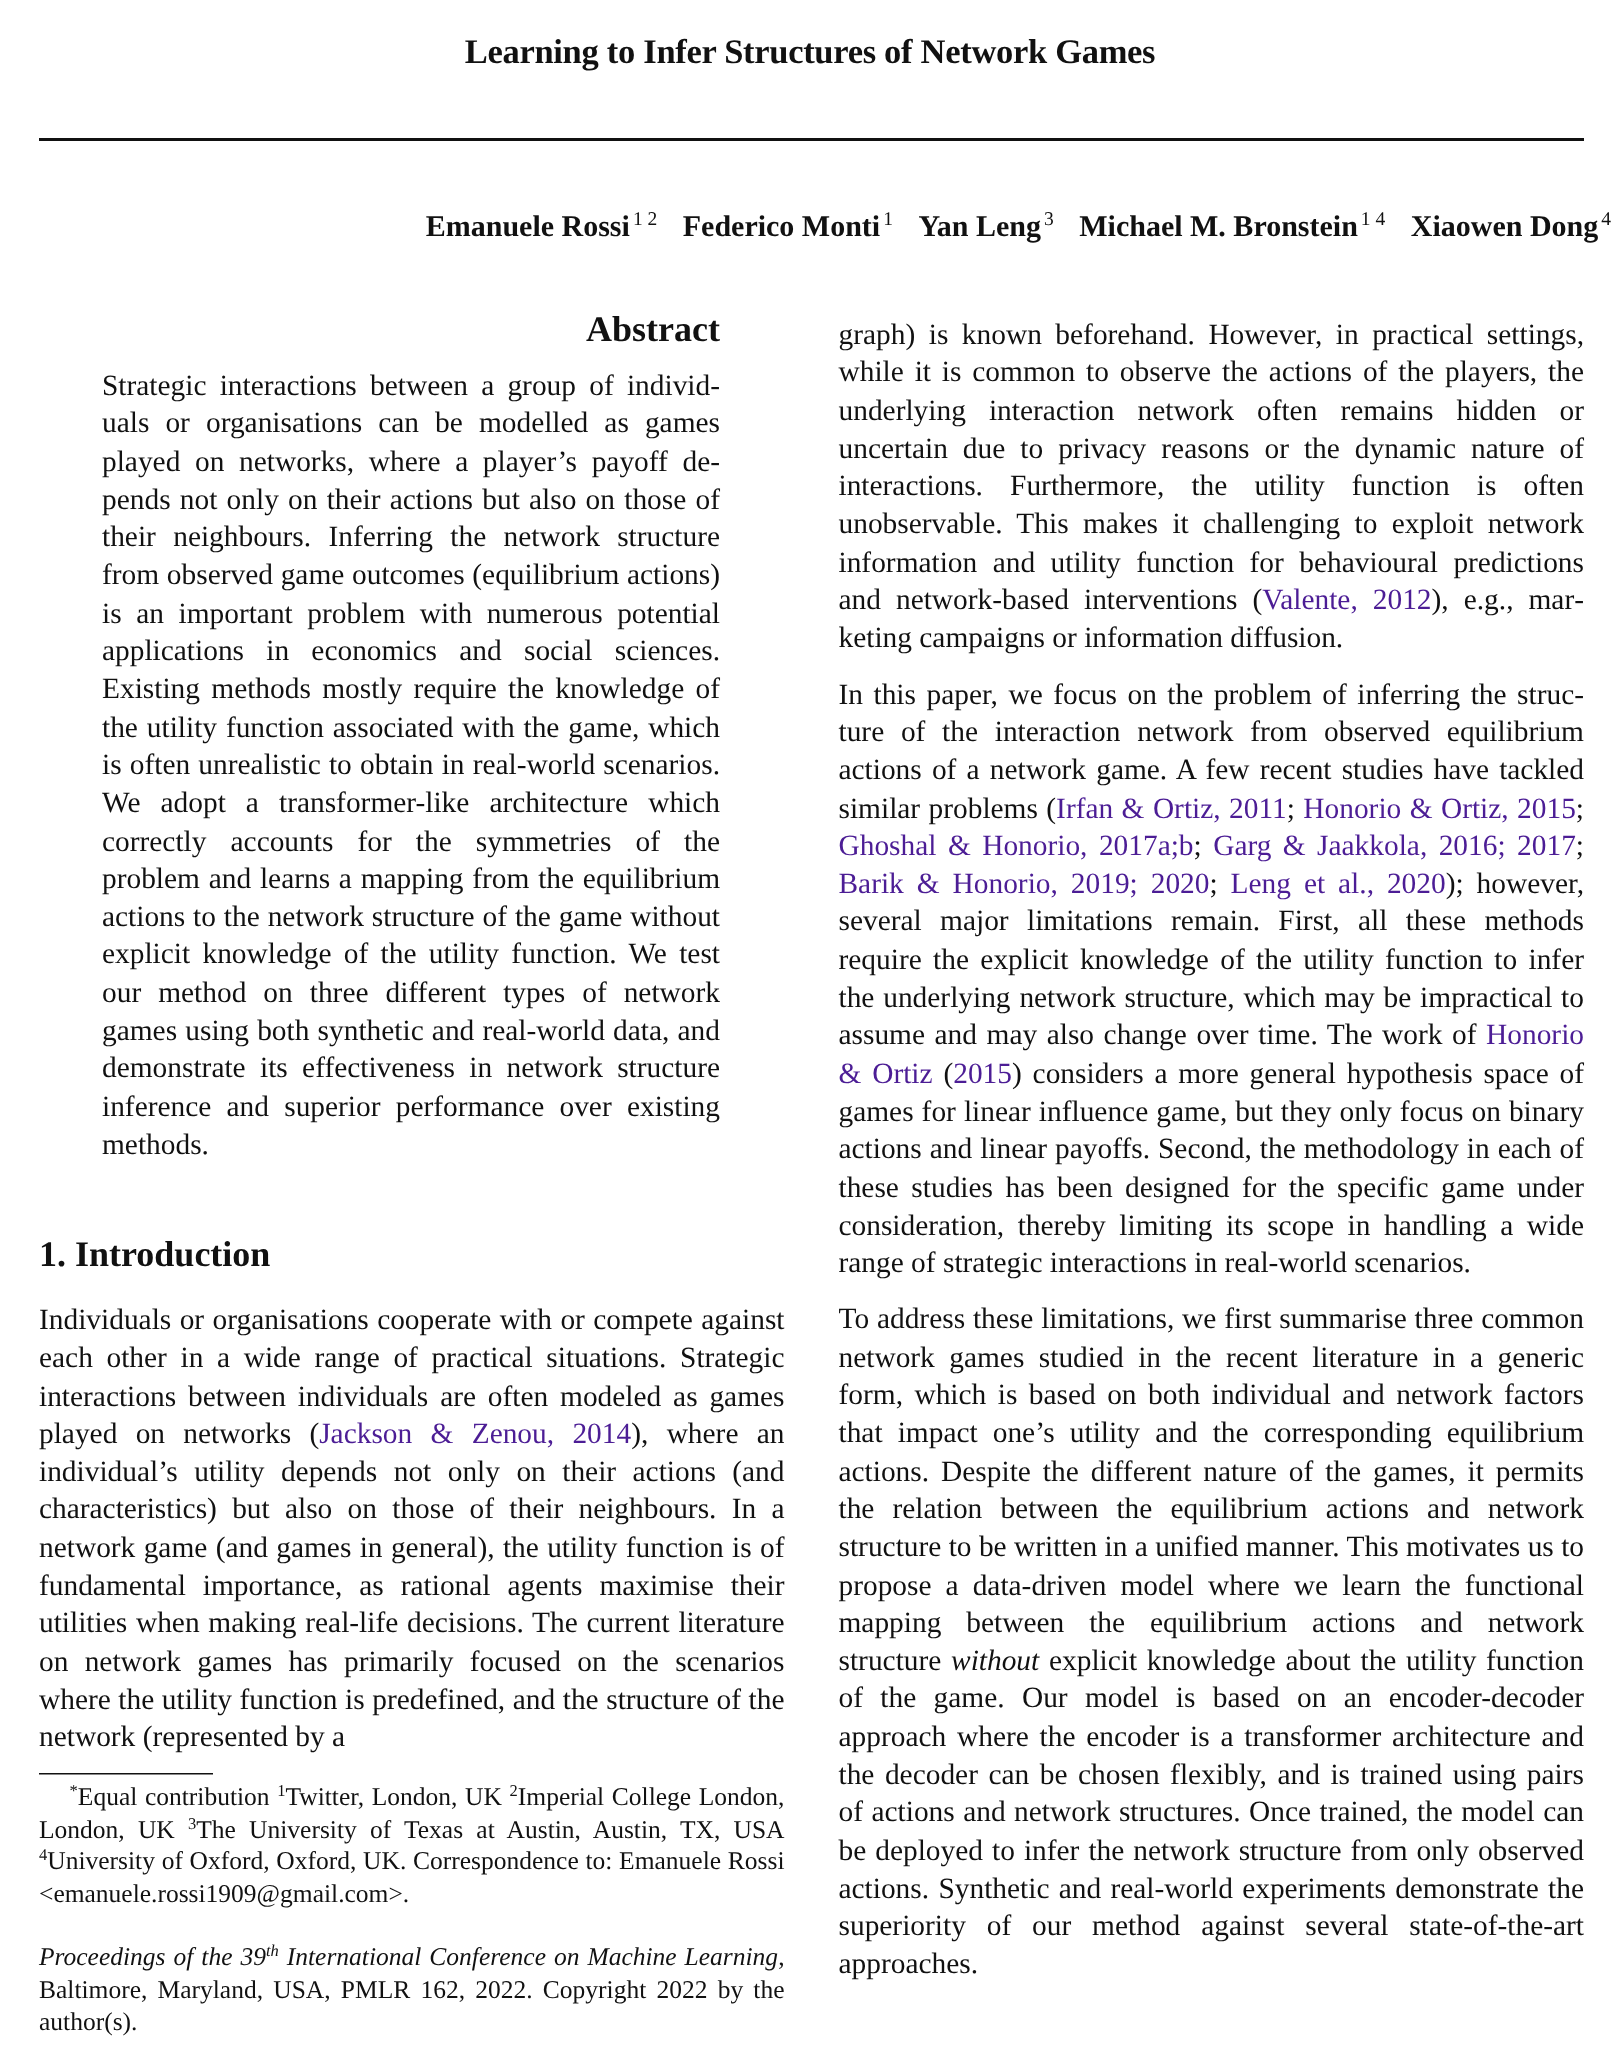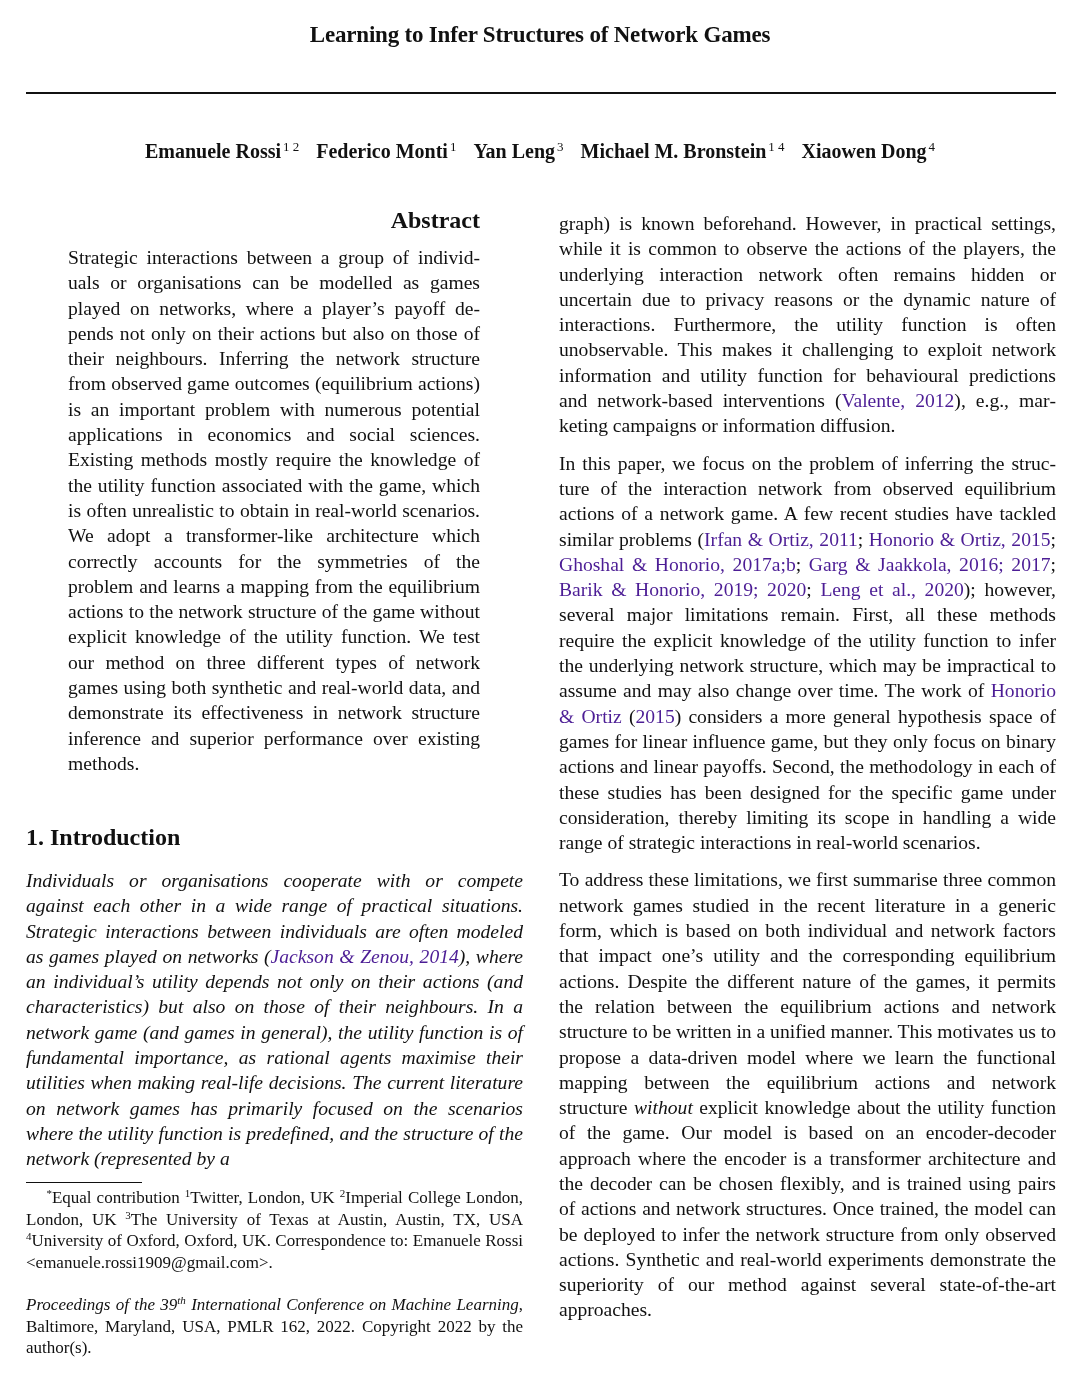--- a/index.html
+++ b/index.html
@@ -8,36 +8,36 @@
     font-family: "Liberation Serif", "DejaVu Serif", serif; color: #111;
   }
   .title {
     position: absolute; left: 0; top: 22px; width: 1080px; text-align: center;
     font-weight: bold; font-size: 23px; letter-spacing: -0.2px;
   }
   .rule {
     position: absolute; left: 26px; top: 92px; width: 1030px; height: 2px; background: #111;
   }
   .authors {
-    position: absolute; left: 0; top: 140px; width: 1080px; text-align: center;
+    position: absolute; left: 0; top: 140px; width: 1080px; text-align: right;
     font-weight: bold; font-size: 20px;
   }
   .authors .author { margin: 0 6px; }
   .authors sup { font-weight: normal; font-size: 13px; vertical-align: 7px; line-height: 0; margin-left: 2px; }
   .col { position: absolute; font-size: 19.6px; line-height: 25.3px; text-align: justify; }
   .col p { margin: 0; hyphens: manual; }
   .abstract-head {
     position: absolute; left: 68px; top: 207px; width: 412px; text-align: right;
     font-weight: bold; font-size: 24px;
   }
   .abstract-body { left: 68px; top: 245px; width: 412px; }
   .section-head {
     position: absolute; left: 26px; top: 824px; font-weight: bold; font-size: 24px;
   }
-  .intro-left { left: 26px; top: 868px; width: 497px; font-style: italic; }
+  .intro-left { left: 26px; top: 868px; width: 497px; }
   .footnote-rule { position: absolute; left: 26px; top: 1182px; width: 116px; height: 1px; background: #111; }
   .footnote { position: absolute; left: 26px; top: 1187px; width: 497px; font-size: 17px; line-height: 21.5px; text-align: justify; }
   .footnote sup { font-size: 11px; vertical-align: 6px; line-height: 0; }
   .proceedings { position: absolute; left: 26px; top: 1294px; width: 497px; font-size: 17px; line-height: 21.5px; text-align: justify; }
   .proceedings sup { font-size: 11px; vertical-align: 6px; line-height: 0; }
   .right-col { left: 559px; top: 211px; width: 497px; }
   .right-col p + p { margin-top: 12px; }
   .cite { color: #4c1d95; }
   em, .it { font-style: italic; }
 </style>

